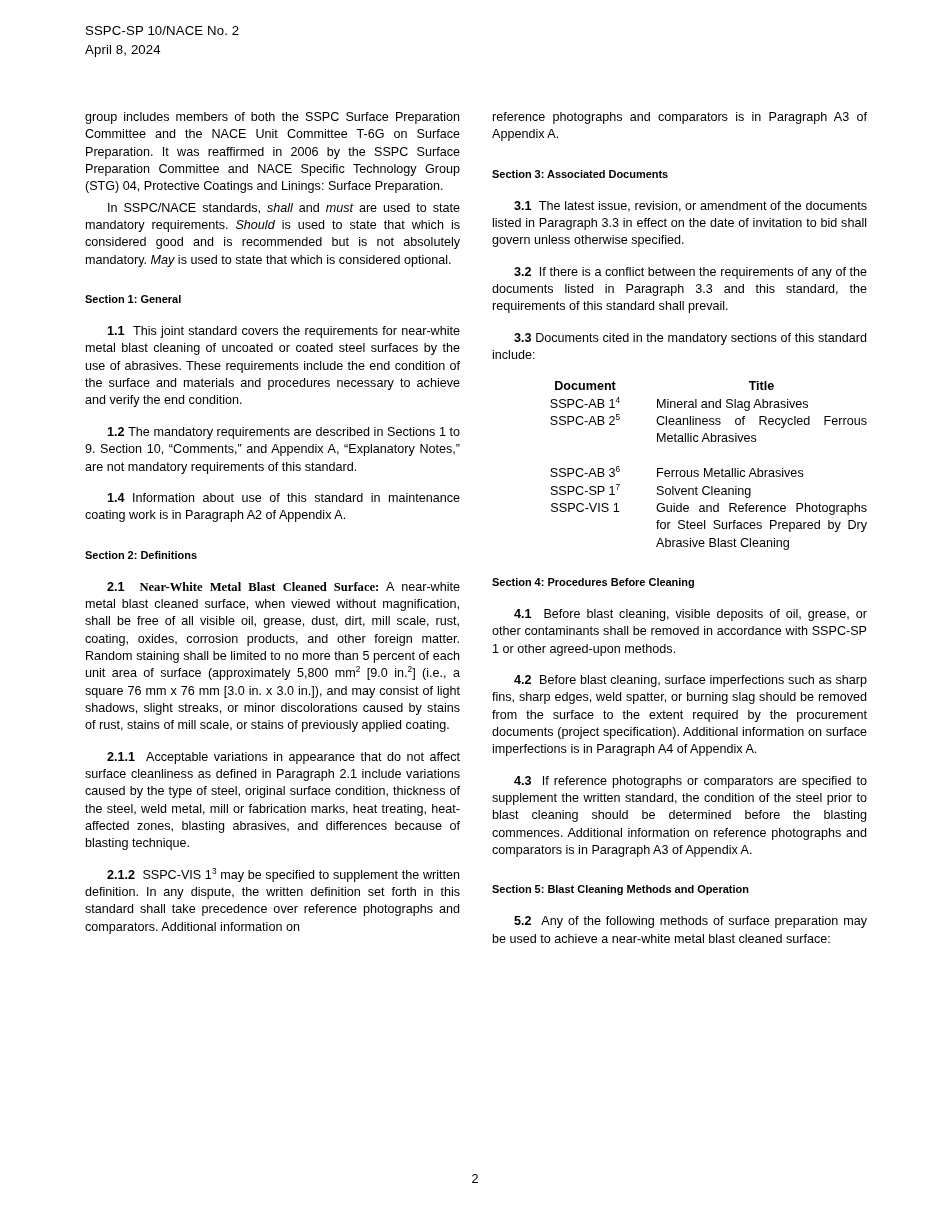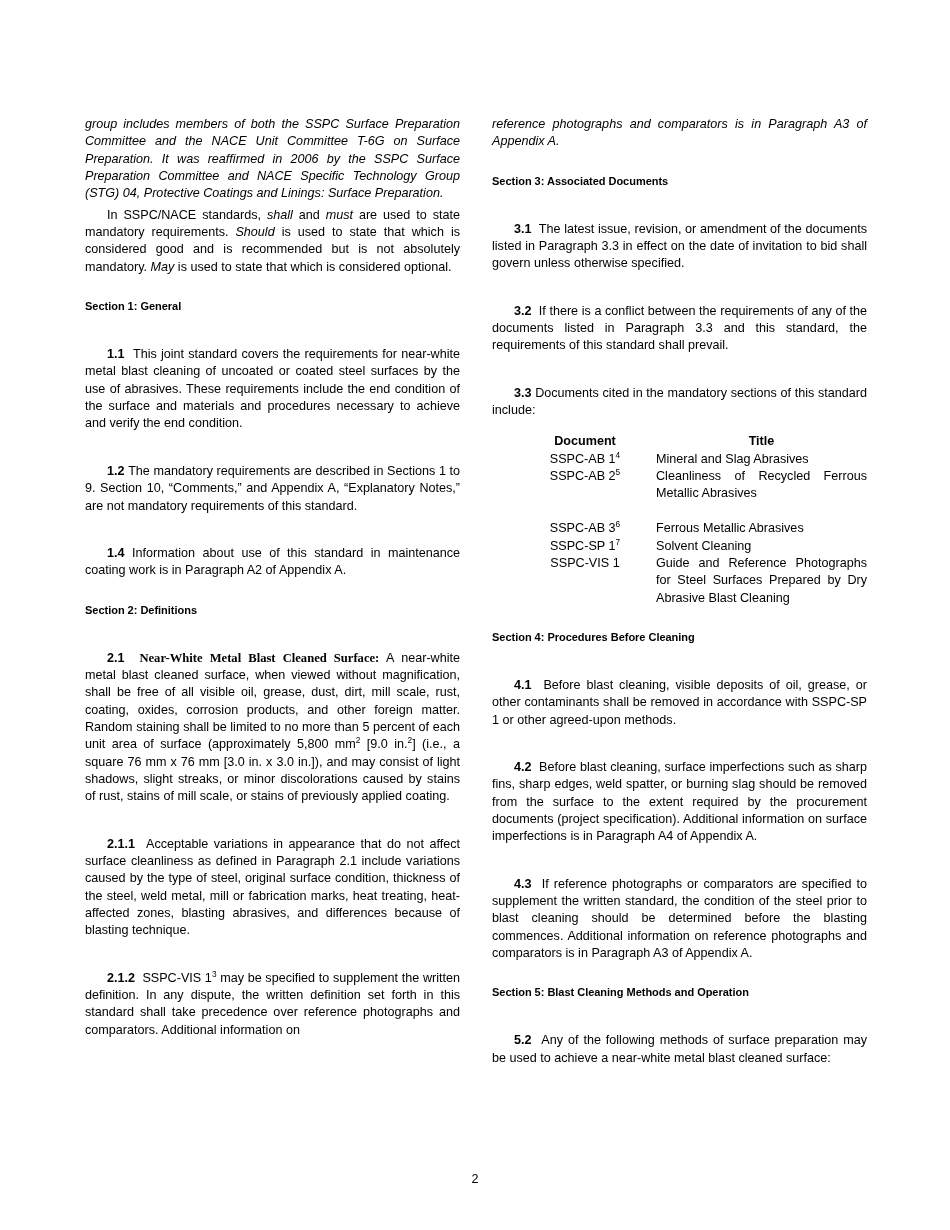--- a/index.html
+++ b/index.html
@@ -44,28 +44,27 @@
     text-align: justify;
     text-justify: inter-word;
     hyphens: none;
   }
   .col p {
     margin: 0;
     text-align: justify;
   }
   .col p.flow {
     
-    margin-top: 16px;
-    font-style: italic;
+    margin-top: 9px;
   }
   .col p.body {
     text-indent: 0;
   }
   .col p.numbered {
-    margin-top: 30px;
+    margin-top: 14px;
   }
   .col p.tight {
     margin-top: 4px;
   }
   .indent-first {
     display: inline-block;
     width: 22px;
   }
   h2.section {
     font-size: 11px;
@@ -114,20 +113,24 @@
     font-size: 12.6px;
   }
   .justify-block { text-align: justify; text-justify: inter-word; }
   .noj { text-align: left !important; }
 </style>
 </head>
 <body>
 
 <div class="page">
 
+  <div class="header">
+    <div>SSPC-SP 10/NACE No. 2</div>
+    <div>April 8, 2024</div>
+  </div>
 
   <div class="columns">
 
     <div class="col">
 
       <p class="body flow"><span>group includes members of both the SSPC Surface Preparation Committee and the NACE Unit Committee T-6G on Surface Preparation. It was reaffirmed in 2006 by the SSPC Surface Preparation Committee and NACE Specific Technology Group (STG) 04, Protective Coatings and Linings: Surface Preparation.</span></p>
 
       <p class="body tight"><span class="indent-first"></span><span>In SSPC/NACE standards, </span><em>shall</em><span> and </span><em>must</em><span> are used to state mandatory requirements. </span><em>Should</em><span> is used to state that which is considered good and is recommended but is not absolutely mandatory. </span><em>May</em><span> is used to state that which is considered optional.</span></p>
 
       <h2 class="section">Section 1: General</h2>

